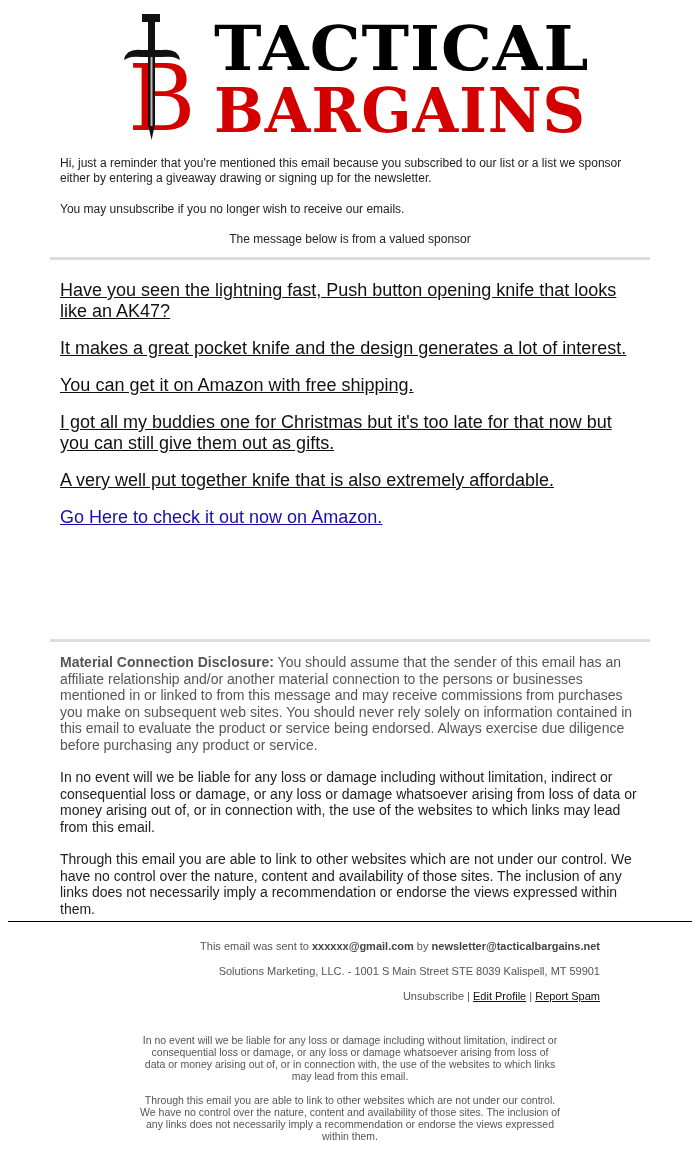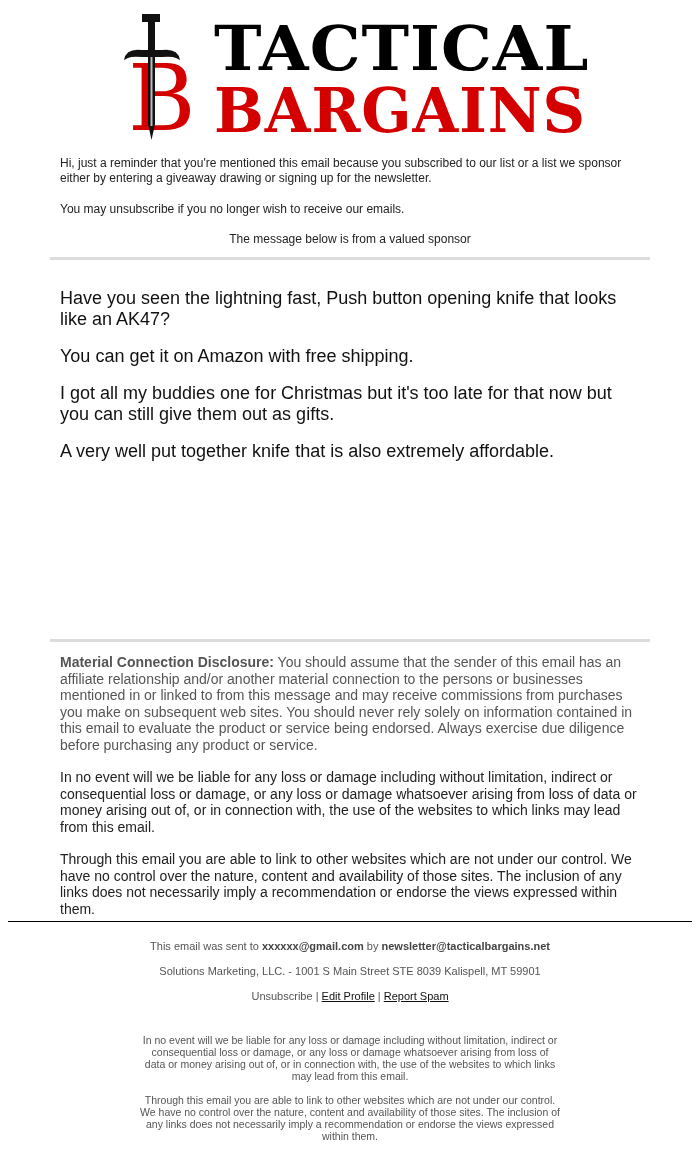--- a/index.html
+++ b/index.html
@@ -17,31 +17,31 @@
 
   .intro { position: absolute; left: 60px; top: 156px; width: 580px; font-size: 12px; line-height: 15px; color: #222; }
   .intro p { margin: 0 0 16px 0; }
   .sponsor-note { position: absolute; left: 50px; top: 232px; width: 600px; text-align: center; font-size: 12px; color: #222; }
 
   .divider-gray { position: absolute; left: 50px; width: 600px; height: 3px; background: #dcdcdc; }
   .d1 { top: 257px; }
   .d2 { top: 639px; }
 
   .main { position: absolute; left: 60px; top: 280px; width: 580px; font-size: 18px; line-height: 21px; color: #111; }
-  .main p { margin: 8px 0 16px 0; }
+  .main p { margin: 0 0 16px 0; text-decoration: underline; }
   .main a { color: #1a0dab; text-decoration: underline; }
 
   .disclosure { position: absolute; left: 60px; top: 654px; width: 585px; font-size: 14px; line-height: 16.5px; color: #555; }
   .disclosure p { margin: 0 0 16px 0; }
   .disclosure .dark { color: #222; }
   .disclosure b { color: #555; }
 
   .divider-black { position: absolute; left: 8px; top: 921px; width: 684px; height: 1px; background: #000; }
 
-  .footer { position: absolute; left: 100px; top: 940px; width: 500px; text-align: center; font-size: 11px; color: #555; }
+  .footer { position: absolute; left: 100px; top: 940px; width: 500px; text-align: right; font-size: 11px; color: #555; }
   .footer .line { margin-bottom: 12px; line-height: 13px; }
   .footer b { color: #444; }
   .footer a { color: #111; text-decoration: underline; margin-top: 8px; }
 
   .legal { position: absolute; left: 140px; top: 1034px; width: 420px; text-align: center; font-size: 10.5px; line-height: 12px; color: #555; }
   .legal p { margin: 0 0 12px 0; }
 </style>
 </head>
 <body>
 
@@ -64,23 +64,25 @@
 <div class="intro">
   <p>Hi, just a reminder that you're mentioned this email because you subscribed to our list or a list we sponsor either by entering a giveaway drawing or signing up for the newsletter.</p>
   <p>You may unsubscribe if you no longer wish to receive our emails.</p>
 </div>
 <div class="sponsor-note">The message below is from a valued sponsor</div>
 
 <div class="divider-gray d1"></div>
 
 <div class="main">
   <p>Have you seen the lightning fast, Push button opening knife that looks like an AK47?</p>
+  <p>It makes a great pocket knife and the design generates a lot of interest.</p>
   <p>You can get it on Amazon with free shipping.</p>
   <p>I got all my buddies one for Christmas but it's too late for that now but you can still give them out as gifts.</p>
   <p>A very well put together knife that is also extremely affordable.</p>
+  <p><a href="#">Go Here to check it out now on Amazon.</a></p>
 </div>
 
 <div class="divider-gray d2"></div>
 
 <div class="disclosure">
   <p><b>Material Connection Disclosure:</b><span> You should assume that the sender of this email has an affiliate relationship and/or another material connection to the persons or businesses mentioned in or linked to from this message and may receive commissions from purchases you make on subsequent web sites. You should never rely solely on information contained in this email to evaluate the product or service being endorsed. Always exercise due diligence before purchasing any product or service.</span></p>
   <p class="dark">In no event will we be liable for any loss or damage including without limitation, indirect or consequential loss or damage, or any loss or damage whatsoever arising from loss of data or money arising out of, or in connection with, the use of the websites to which links may lead from this email.</p>
   <p class="dark">Through this email you are able to link to other websites which are not under our control. We have no control over the nature, content and availability of those sites. The inclusion of any links does not necessarily imply a recommendation or endorse the views expressed within them.</p>
 </div>
 

